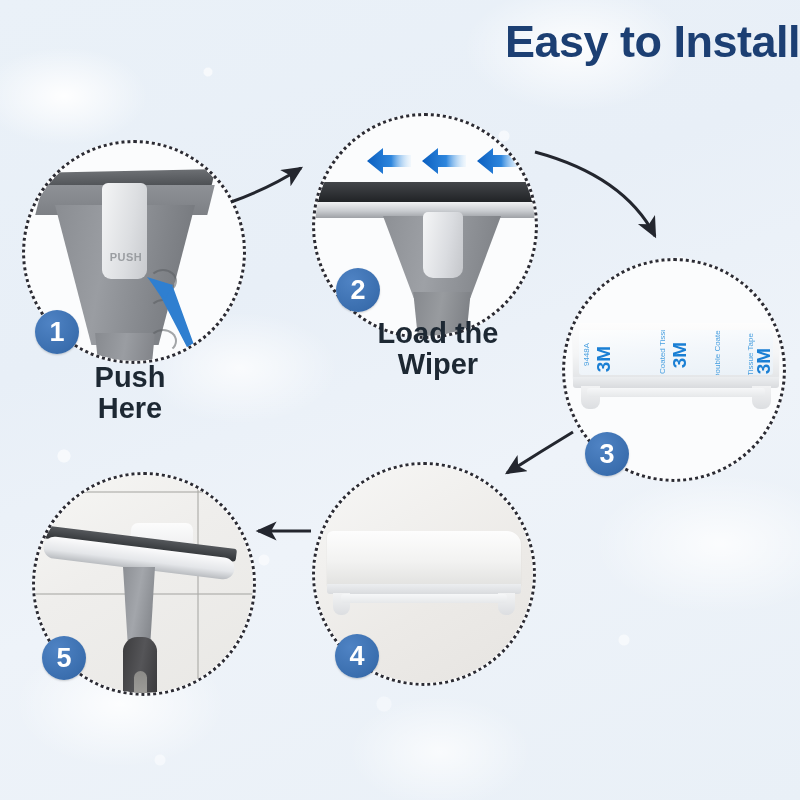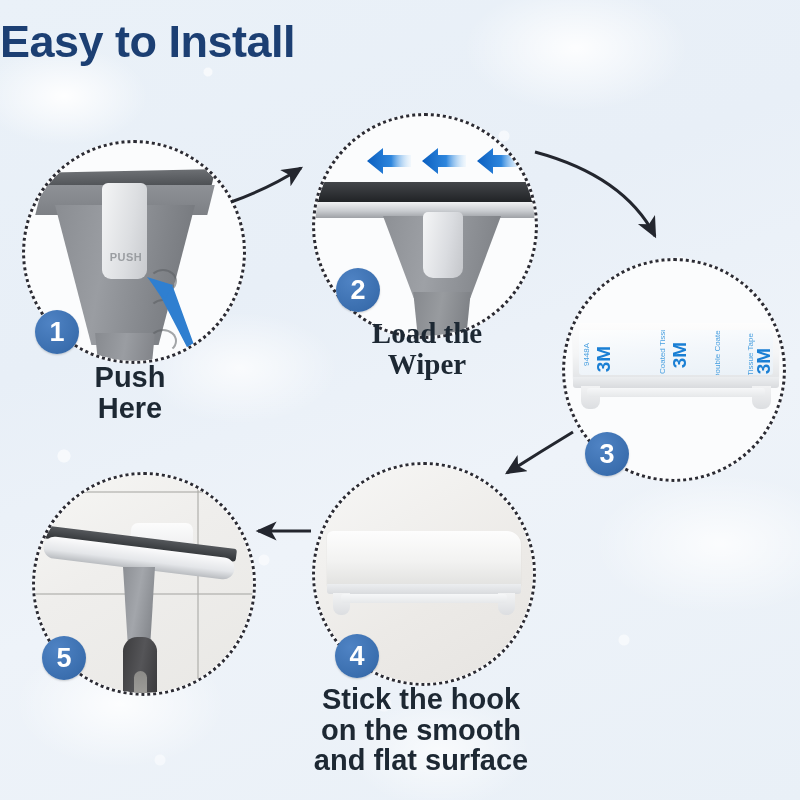--- a/index.html
+++ b/index.html
@@ -47,21 +47,21 @@
       radial-gradient(circle at 20% 95%, rgba(255,255,255,0.5) 0 5px, rgba(255,255,255,0) 6px),
       radial-gradient(circle at 48% 88%, rgba(255,255,255,0.45) 0 7px, rgba(255,255,255,0) 8px);
     opacity: 0.9;
   }
 
   #title {
     position: absolute;
     top: 16px;
     left: 0;
     width: 800px;
-    text-align: left;
+    text-align: right;
     font-size: 45px;
     font-weight: bold;
     letter-spacing: -0.5px;
     color: #1c3f73;
     z-index: 6;
   }
 
   .step-circle {
     position: absolute;
     border-radius: 50%;
@@ -389,21 +389,21 @@
       </svg>
       <div class="s2-rubber"></div>
       <div class="s2-metal"></div>
       <div class="s2-yoke"></div>
       <div class="s2-clip"></div>
       <div class="s2-neck"></div>
 
     </div>
   </div>
   <div class="badge" style="left:336px; top:268px;">2</div>
-  <div class="caption" style="left:317px; top:318px; width:220px;font-family:Liberation Serif, serif;">Load the
+  <div class="caption" style="left:328px; top:318px; width:220px;">Load the
 Wiper</div>
 
   <div class="step-circle" style="left:562px; top:258px; width:218px; height:218px;">
     <div class="circle-inner">
       <div class="hook" style="left:8px; top:62px; width:206px; height:90px;">
         <div class="hook-plate"></div>
         <div class="tape">
           <span class="m3 big" style="left:12px; top:18px;">3M</span>
           <span class="m3 small" style="left:-4px; top:20px;">9448A</span>
           <span class="m3 small" style="left:34px; top:18px;">Double Coated Tissue Tape</span>
@@ -426,23 +426,20 @@
       <div class="hook" style="left:12px; top:66px; width:194px; height:88px;">
         <div class="hook-plate" style="background:linear-gradient(180deg,#fdfdfd 0%,#f2f2f1 55%,#e2e2e0 100%);"></div>
         <div class="hook-lip"></div>
         <div class="hook-leg" style="left:3%;"></div>
         <div class="hook-leg" style="right:3%;"></div>
         <div class="hook-bar"></div>
       </div>
     </div>
   </div>
   <div class="badge" style="left:335px; top:634px;">4</div>
-  <div class="caption" style="left:292px; top:684px; width:258px;">Stick the hook
-on the smooth
-and flat surface</div>
 
   <div class="step-circle" style="left:32px; top:472px; width:218px; height:218px;">
     <div class="circle-inner">
       <div class="s5-wall"></div>
       <div class="s5-grout" style="left:0; top:118px; width:218px; height:2px;"></div>
       <div class="s5-grout" style="left:162px; top:0; width:2px; height:218px;"></div>
       <div class="s5-grout" style="left:0; top:16px; width:218px; height:2px;"></div>
       <div class="s5-hook"></div>
       <div class="s5-blade"></div>
       <div class="s5-bar"></div>

